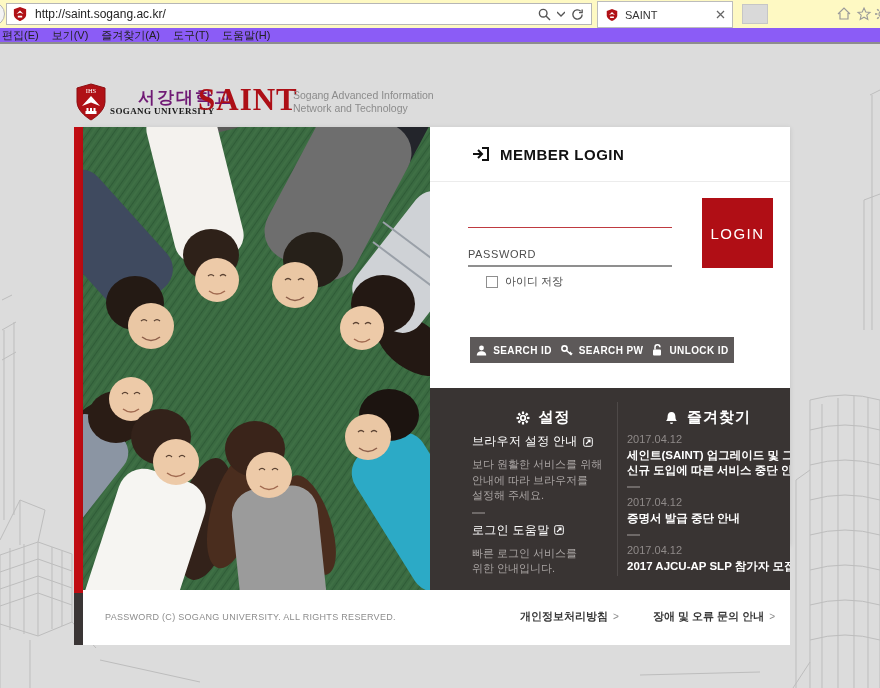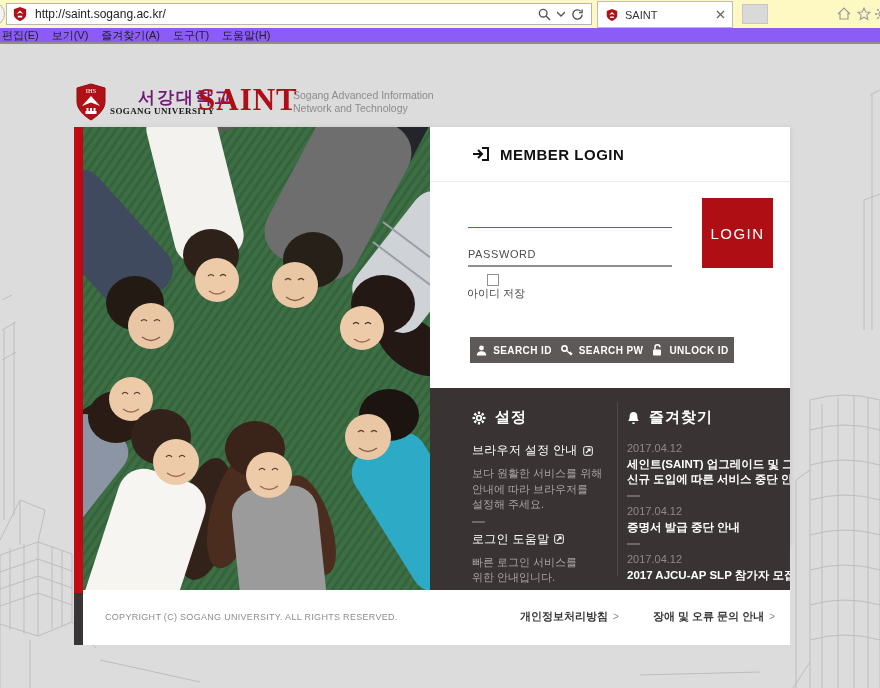--- a/index.html
+++ b/index.html
@@ -54,34 +54,34 @@
                 display:flex; align-items:center; padding-left:42px; }
   .login-title { margin-left:10px; font-size:15px; font-weight:bold; color:#111; letter-spacing:0.5px; }
   .fld { position:absolute; left:38px; width:204px; height:24px; border:none; outline:none; background:transparent;
          font-size:11px; color:#222; letter-spacing:0.6px; font-family:"Liberation Sans","DejaVu Sans",sans-serif; }
   .fld-id { top:77px; border-bottom:1px solid #bf3a40; }
   .fld-pw { top:116px; border-bottom:2px solid #8f8f8f; }
   .fld-pw::placeholder { color:#4d4d4d; opacity:1; letter-spacing:0.6px; }
   .login-btn { position:absolute; left:254px; top:71px; width:71px; height:70px; background:#b00e15; border:none;
                color:#fff; font-size:15px; letter-spacing:1.5px; cursor:pointer;
                font-family:"Liberation Sans","DejaVu Sans",sans-serif;margin-left:18px; }
-  .save-row { position:absolute; left:30px; top:147px; display:flex; align-items:center;flex-direction:column; }
+  .save-row { position:absolute; left:56px; top:147px; display:flex; align-items:center; }
   .chk { width:12px; height:12px; border:1px solid #8f8f8f; background:#fff; }
   .chk-label { margin-left:7px; font-size:11px; color:#4a4a4a; }
   .btn-row { position:absolute; left:40px; top:210px; display:flex; gap:0; }
   .gbtn { width:88px; height:26px; background:#5d5959; border:none; color:#fff; font-size:10px; font-weight:bold;
           letter-spacing:0.4px; display:flex; align-items:center; justify-content:center; gap:6px; cursor:pointer;
           font-family:"Liberation Sans","DejaVu Sans",sans-serif; }
 
   
   .dark-panel { position:absolute; left:0; top:261px; width:360px; height:202px; background:#393433; overflow:hidden; }
   .col-set { position:absolute; left:42px; top:20px; width:142px; }
   .col-not { position:absolute; left:197px; top:20px; width:162px; }
   .v-div { position:absolute; left:187px; top:14px; height:174px; width:1px; background:#4e4948; }
-  .sec-title { display:flex; align-items:center; gap:9px; margin-bottom:15px; }
+  .sec-title { display:flex; align-items:center; gap:9px; margin-bottom:6px;justify-content:center; }
   .sec-title span { font-size:15px; font-weight:bold; color:#fff; letter-spacing:1px; }
   .lnk-title { display:flex; align-items:center; gap:5px; margin-bottom:7px; cursor:pointer; }
   .lnk-title span { font-size:12px; font-weight:normal; color:#fff; letter-spacing:0.3px; white-space:nowrap; }
   .body-line { font-size:11px; color:#a8a3a2; line-height:15.5px; white-space:nowrap; }
   .dash { width:13px; height:2px; background:#6e6968; margin:8px 0; }
   .n-date { font-size:11px; color:#8f8a89; margin-bottom:3px; }
   .n-line { font-size:11.5px; font-weight:bold; color:#fff; line-height:15px; white-space:nowrap; cursor:pointer; }
 
   
   .box-footer { position:absolute; left:0; top:463px; width:707px; height:55px; background:#fff; }
@@ -433,21 +433,21 @@
           <div class="dash"></div>
           <div>
             <div class="n-date">2017.04.12</div>
             <div class="n-line">2017 AJCU-AP SLP 참가자 모집 안내</div>
           </div>
         </div>
       </div>
     </div>
 
     <div class="box-footer">
-      <div class="copyright">COPYRIGHT (C) SOGANG UNIVERSITY. ALL RIGHTS RESERVED.</div>
+      <div class="copyright">PASSWORD (C) SOGANG UNIVERSITY. ALL RIGHTS RESERVED.</div>
       <div class="foot-links">
         <div class="flink">
           <span class="t">개인정보처리방침</span>
           <span class="a">&gt;</span>
         </div>
         <div class="flink">
           <span class="t">장애 및 오류 문의 안내</span>
           <span class="a">&gt;</span>
         </div>
       </div>

